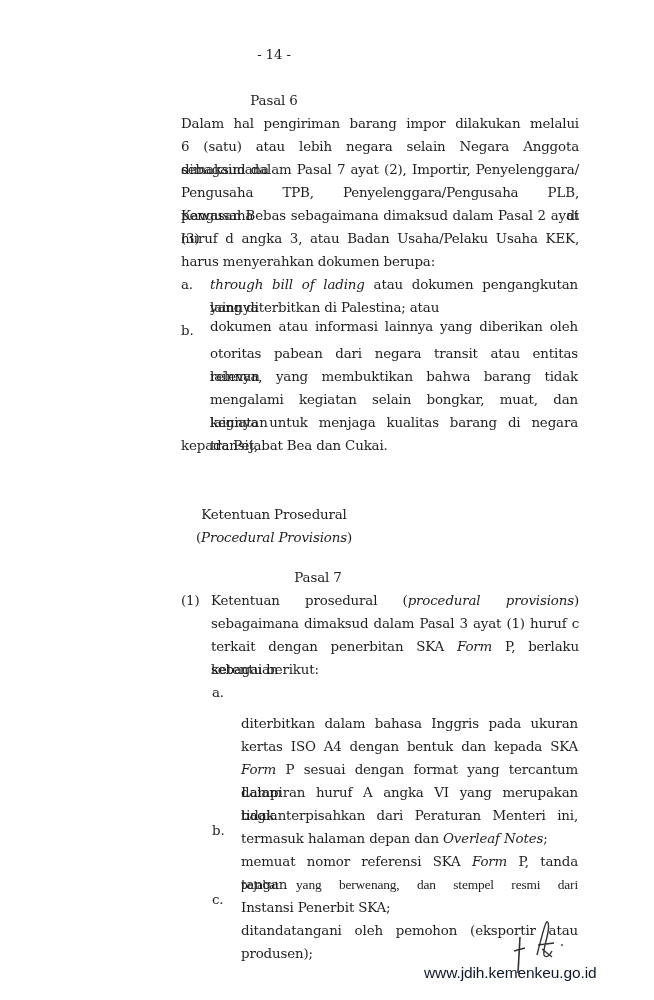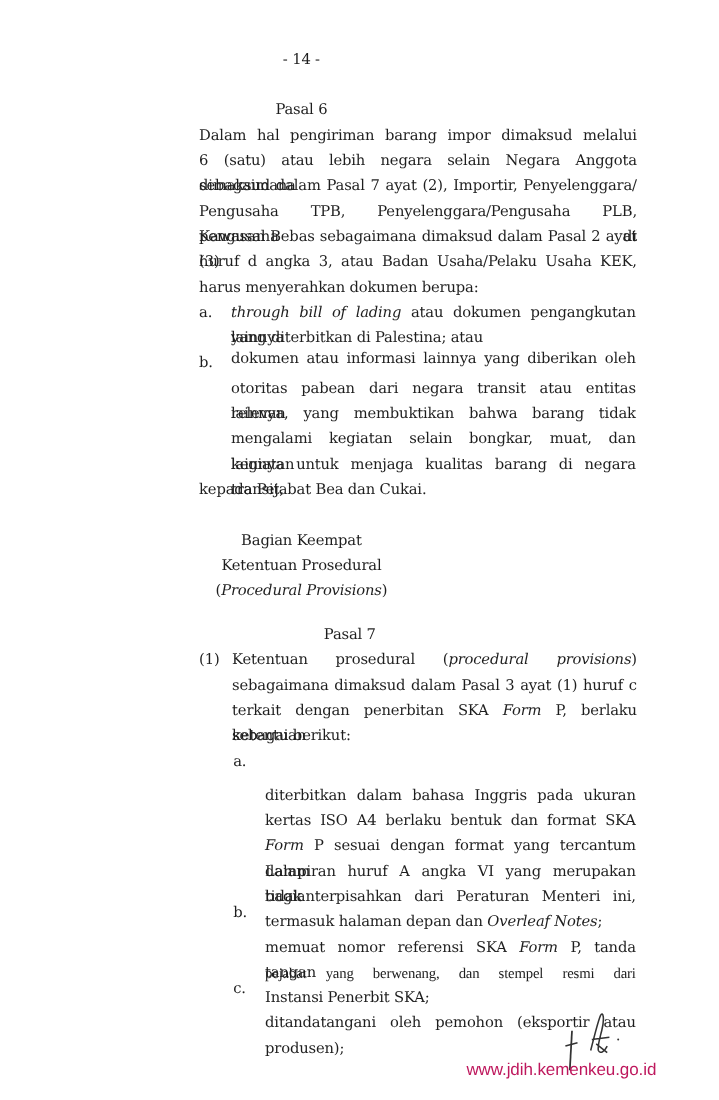--- a/index.html
+++ b/index.html
@@ -35,21 +35,21 @@
 </head>
 <body>
 
 <div class="page">
 
   <div class="t center" style="top:44px;">- 14 -</div>
 
   <div class="t center" style="top:90px;">Pasal 6</div>
 
   <div>
-    <div class="t just" style="top:113px;">Dalam hal pengiriman barang impor dimaksud melalui</div>
+    <div class="t just" style="top:113px;">Dalam hal pengiriman barang impor dilakukan melalui</div>
     <div class="t just" style="top:136px;">6 (satu) atau lebih negara selain Negara Anggota sebagaimana</div>
     <div class="t just" style="top:159px;">dimaksud dalam Pasal 7 ayat (2), Importir, Penyelenggara/</div>
     <div class="t just" style="top:182px;">Pengusaha TPB, Penyelenggara/Pengusaha PLB, pengusaha di</div>
     <div class="t just" style="top:205px;">Kawasan Bebas sebagaimana dimaksud dalam Pasal 2 ayat (3)</div>
     <div class="t just" style="top:228px;">huruf d angka 3, atau Badan Usaha/Pelaku Usaha KEK,</div>
     <div class="t just nolast" style="top:251px;">harus menyerahkan dokumen berupa:</div>
   </div>
 
   <div>
     <div class="t m1" style="top:274px;">a.</div>
@@ -61,37 +61,36 @@
     <div class="t m1" style="top:320px;">b.</div>
     <div class="t b1" style="top:316px;">dokumen atau informasi lainnya yang diberikan oleh</div>
     <div class="t b1" style="top:343px;">otoritas pabean dari negara transit atau entitas relevan</div>
     <div class="t b1" style="top:366px;">lainnya, yang membuktikan bahwa barang tidak</div>
     <div class="t b1" style="top:389px;">mengalami kegiatan selain bongkar, muat, dan kegiatan</div>
     <div class="t b1" style="top:412px;">lainnya untuk menjaga kualitas barang di negara transit,</div>
   </div>
 
   <div class="t m1" style="top:435px;">kepada Pejabat Bea dan Cukai.</div>
 
-  <div class="t center" style="top:481px;">Bagian Keempat</div>
   <div class="t center" style="top:504px;">Ketentuan Prosedural</div>
   <div class="t center" style="top:527px;"><span>(</span><i>Procedural Provisions</i><span>)</span></div>
 
   <div class="t center" style="top:567px;padding-left:44px;">Pasal 7</div>
 
   <div>
     <div class="t m1" style="top:590px;">(1)</div>
     <div class="t b1" style="top:590px; left:211px;"><span>Ketentuan prosedural (</span><i>procedural provisions</i><span>)</span></div>
     <div class="t b1" style="top:613px; left:211px;">sebagaimana dimaksud dalam Pasal 3 ayat (1) huruf c</div>
     <div class="t b1" style="top:636px; left:211px;"><span>terkait dengan penerbitan SKA </span><i>Form</i><span> P, berlaku ketentuan</span></div>
     <div class="t b1 nolast" style="top:659px; left:211px;">sebagai berikut:</div>
 
     <div>
       <div class="t m2" style="top:682px;">a.</div>
       <div class="t b2" style="top:682px;">diterbitkan dalam bahasa Inggris pada ukuran</div>
-      <div class="t b2" style="top:705px;">kertas ISO A4 berlaku bentuk dan format SKA</div>
+      <div class="t b2" style="top:705px;">kertas ISO A4 dengan bentuk dan kepada SKA</div>
       <div class="t b2" style="top:728px;"><i>Form</i><span> P sesuai dengan format yang tercantum dalam</span></div>
       <div class="t b2" style="top:751px;">Lampiran huruf A angka VI yang merupakan bagian</div>
       <div class="t b2" style="top:774px;">tidak terpisahkan dari Peraturan Menteri ini,</div>
       <div class="t b2 nolast" style="top:797px;"><span>termasuk halaman depan dan </span><i>Overleaf Notes</i><span>;</span></div>
     </div>
 
     <div>
       <div class="t m2" style="top:820px;">b.</div>
       <div class="t b2" style="top:820px;"><span>memuat nomor referensi SKA </span><i>Form</i><span> P, tanda tangan</span></div>
       <div class="t b2" style="top:843px;font-family:Liberation Serif, serif;">pejabat yang berwenang, dan stempel resmi dari</div>
@@ -105,15 +104,15 @@
     </div>
   </div>
 
   <svg class="initials" viewBox="0 0 70 60">
     <path d="M18 58 L20 22" stroke="#333" stroke-width="1.6" fill="none"></path>
     <path d="M14 36 L25 33" stroke="#333" stroke-width="1.4" fill="none"></path>
     <path d="M37 40 C40 28 44 12 46 8 C48 4 50 10 47 22 C45 30 43 36 44 40 C46 44 50 40 52 36 M38 30 L54 28 M42 34 L52 42" stroke="#333" stroke-width="1.4" fill="none"></path>
     <circle cx="62" cy="30" r="0.9" fill="#333"></circle>
   </svg>
 
-  <a class="footer-link" href="#" style="color: #be185d;">www.jdih.kemenkeu.go.id</a>
+  <a class="footer-link" href="#" style="color: #0f172a;">www.jdih.kemenkeu.go.id</a>
 
 </div>
 
 </body></html>

